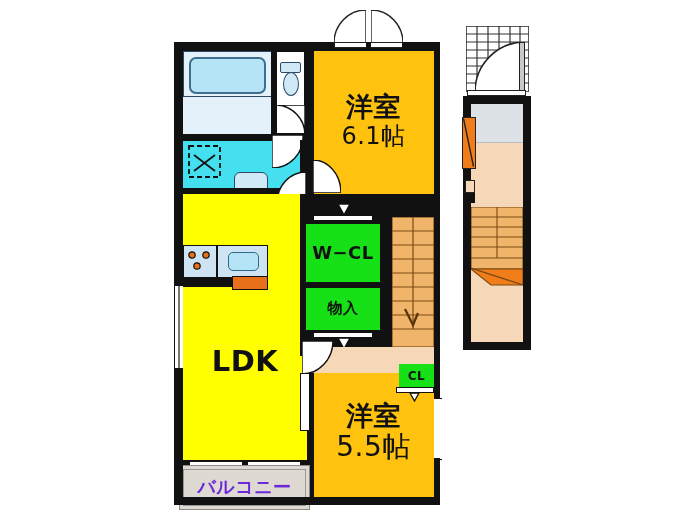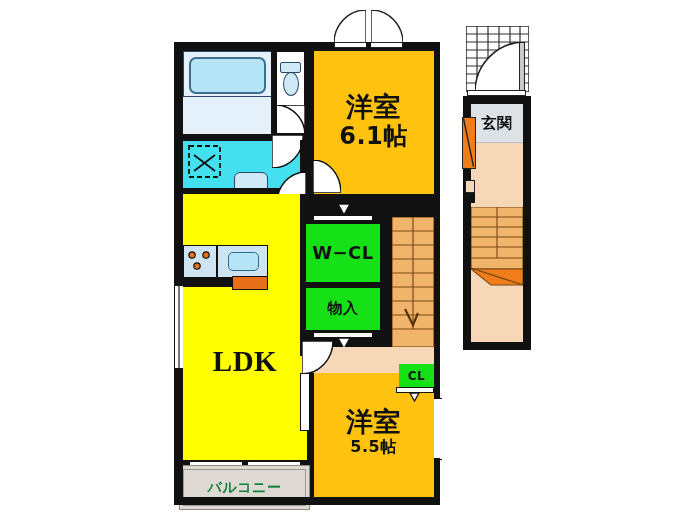--- a/index.html
+++ b/index.html
@@ -4,21 +4,21 @@
 <style>
   html,body{margin:0;padding:0;background:#ffffff;}
   body{width:700px;height:525px;overflow:hidden;
        font-family:"DejaVu Sans","Liberation Sans",sans-serif;}
   #plan{position:relative;width:700px;height:525px;background:#ffffff;}
   .abs{position:absolute;box-sizing:border-box;}
   .wall{background:#111111;}
   .room{display:flex;align-items:center;justify-content:center;
         flex-direction:column;text-align:center;color:#111;line-height:1.05;}
   .lbl{font-weight:700;letter-spacing:0.5px;}
-  .lbl2{font-weight:700;letter-spacing:0.5px;}
+  .lbl2{font-weight:400;letter-spacing:0.5px;}
   svg{display:block;}
 </style>
 </head>
 <body>
 
 <div id="plan">
 
   <div class="abs" style="left:466px;top:26px;width:63px;height:66px;">
     <svg width="63" height="66" viewBox="0 0 63 66">
       <rect x="0" y="0" width="63" height="66" fill="#ffffff" stroke="#333" stroke-width="1.6"></rect>
@@ -47,23 +47,20 @@
 
   <div class="abs" style="left:519px;top:42px;width:6px;height:50px;background:#c9c9c9;border:1.4px solid #222;"></div>
   <div class="abs" style="left:467px;top:90px;width:59px;height:6px;background:#ffffff;border:1.4px solid #222;"></div>
 
   <div class="abs wall" style="left:463px;top:96px;width:68px;height:254px;"></div>
 
   <div class="abs" style="left:471px;top:104px;width:52px;height:238px;background:#f6d7b8;"></div>
 
   <div class="abs" style="left:471px;top:104px;width:52px;height:39px;background:#dde2e6;border-bottom:1px solid #b9bfc4;"></div>
 
-  <div class="abs room" style="left:471px;top:104px;width:52px;height:39px;">
-    <span class="lbl" style="font-size:15px;">玄関</span>
-  </div>
 
   <div class="abs" style="left:462px;top:117px;width:14px;height:52px;background:#f07d1a;border:1.5px solid #222;">
     <svg width="11" height="49" viewBox="0 0 11 49" style="position:absolute;left:0;top:0;">
       <line x1="0.5" y1="0.5" x2="10.5" y2="48.5" stroke="#222" stroke-width="1.4"></line>
     </svg>
   </div>
 
   <div class="abs" style="left:465px;top:180px;width:10px;height:13px;background:#f6d7b8;border:1.3px solid #222;"></div>
 
   <div class="abs wall" style="left:463px;top:193px;width:12px;height:10px;"></div>
@@ -143,21 +140,21 @@
   <div class="abs" style="left:216px;top:245px;width:1.6px;height:33px;background:#111;"></div>
   <div class="abs" style="left:228px;top:252px;width:31px;height:19px;background:#b6e4f7;border:1.8px solid #2b6b87;border-radius:5px;"></div>
 
   <div class="abs" style="left:183px;top:278px;width:49px;height:9px;background:#111;"></div>
   <div class="abs" style="left:232px;top:276px;width:36px;height:14px;background:#e8701a;border:1.4px solid #111;"></div>
 
   <div class="abs" style="left:175px;top:284px;width:8px;height:86px;background:#ffffff;border-top:1.4px solid #111;border-bottom:1.4px solid #111;"></div>
   <div class="abs" style="left:178px;top:284px;width:1.6px;height:86px;background:#777;"></div>
 
   <div class="abs room" style="left:183px;top:326px;width:124px;height:70px;">
-    <span class="lbl" style="font-size:29px;font-family:Liberation Serif, serif;">LDK</span>
+    <span class="lbl" style="font-size:29px;">LDK</span>
   </div>
 
   <div class="abs wall" style="left:183px;top:460px;width:124px;height:7px;"></div>
   <div class="abs" style="left:189px;top:461px;width:54px;height:5px;background:#ffffff;border:1.2px solid #111;"></div>
   <div class="abs" style="left:247px;top:461px;width:54px;height:5px;background:#ffffff;border:1.2px solid #111;"></div>
 
   <div class="abs wall" style="left:300px;top:194px;width:92px;height:162px;"></div>
 
   <div class="abs" style="left:306px;top:224px;width:74px;height:58px;background:#16e016;"></div>
   <div class="abs room" style="left:306px;top:224px;width:74px;height:58px;">
@@ -232,21 +229,21 @@
   <div class="abs" style="left:313px;top:160px;width:28px;height:33px;">
     <svg width="28" height="33" viewBox="0 0 28 33">
       <path d="M0 33 L0 0 A28 33 0 0 1 28 33 Z" fill="#ffffff" stroke="#111" stroke-width="1.4"></path>
     </svg>
   </div>
 
   <div class="abs" style="left:313px;top:373px;width:121px;height:124px;background:#ffc20e;"></div>
   <div class="abs wall" style="left:307px;top:373px;width:7px;height:124px;"></div>
   <div class="abs room" style="left:313px;top:395px;width:121px;height:74px;">
     <span class="lbl" style="font-size:27px;">洋室</span>
-    <span class="lbl2" style="font-size:16px;margin-top:2px;">5.5帖</span>
+    <span class="lbl2" style="font-size:28px;margin-top:2px;">5.5帖</span>
   </div>
 
   <div class="abs" style="left:399px;top:364px;width:35px;height:24px;background:#16e016;"></div>
   <div class="abs room" style="left:399px;top:364px;width:35px;height:24px;">
     <span class="lbl" style="font-size:12px;color:#111;">CL</span>
   </div>
   <div class="abs" style="left:396px;top:387px;width:38px;height:6px;background:#ffffff;border:1.2px solid #111;"></div>
   <div class="abs" style="left:409px;top:392px;width:11px;height:10px;">
     <svg width="11" height="10" viewBox="0 0 11 10">
       <path d="M1 1 L10 1 L5.5 9 Z" fill="#ffffff" stroke="#111" stroke-width="1.3"></path>
@@ -255,21 +252,21 @@
 
   <div class="abs" style="left:434px;top:398px;width:8px;height:62px;background:#ffffff;border-top:1.3px solid #111;border-bottom:1.3px solid #111;"></div>
 
   <div class="abs" style="left:300px;top:373px;width:10px;height:58px;background:#ffffff;border:1.3px solid #111;"></div>
 
   <div class="abs" style="left:301px;top:376px;width:7px;height:52px;background:#ffffff;"></div>
 
   <div class="abs" style="left:179px;top:465px;width:131px;height:45px;background:#dedad3;border:1.4px solid #8d8a85;"></div>
   <div class="abs" style="left:183px;top:469px;width:123px;height:37px;background:#dedad3;border:1px solid #9b9892;"></div>
   <div class="abs room" style="left:179px;top:465px;width:131px;height:45px;">
-    <span class="lbl" style="font-size:14px;color:#15803d;">バルコニー</span>
+    <span class="lbl" style="font-size:18px;color:#6d28d9;">バルコニー</span>
   </div>
 
   <div class="abs wall" style="left:174px;top:42px;width:160px;height:9px;"></div>
   <div class="abs wall" style="left:366px;top:42px;width:5px;height:9px;"></div>
   <div class="abs wall" style="left:402px;top:42px;width:38px;height:9px;"></div>
 
   <div class="abs wall" style="left:174px;top:42px;width:9px;height:244px;"></div>
   <div class="abs wall" style="left:174px;top:368px;width:9px;height:137px;"></div>
 
   <div class="abs wall" style="left:434px;top:42px;width:6px;height:356px;"></div>

